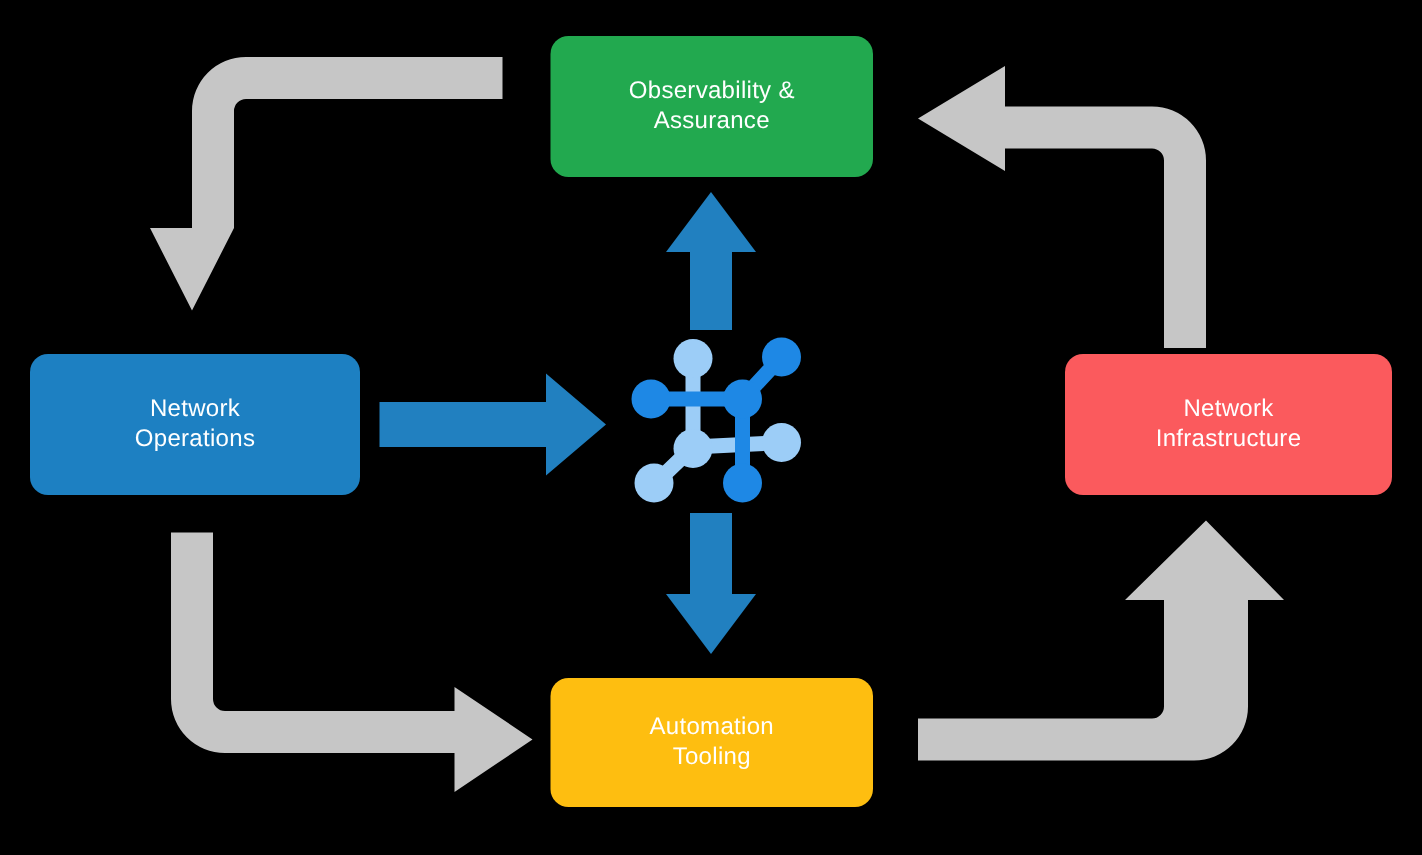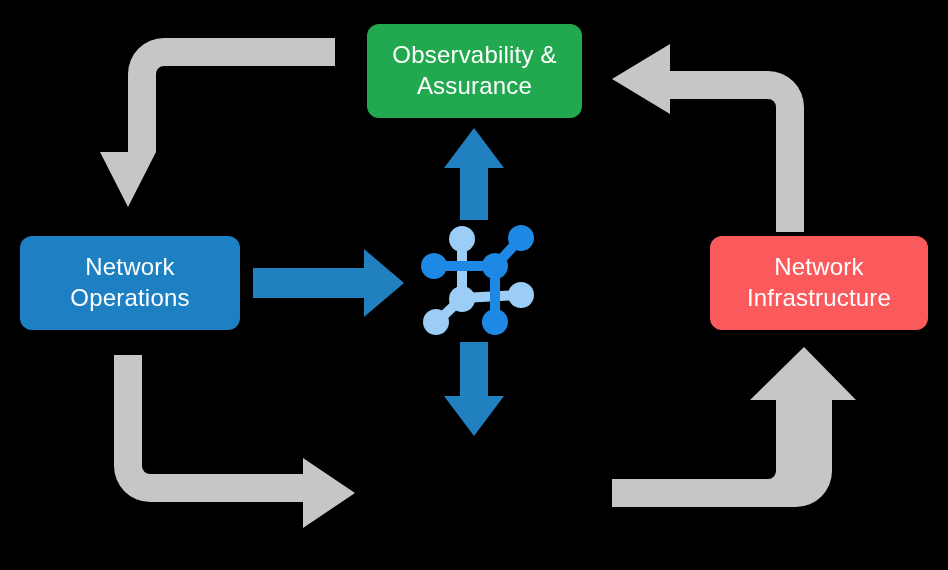--- a/index.html
+++ b/index.html
@@ -16,21 +16,21 @@
     font-family: "Liberation Sans", sans-serif;
   }
   .node-box {
     position: absolute;
     border-radius: 12px;
     display: flex;
     align-items: center;
     justify-content: center;
     text-align: center;
     color: #ffffff;
-    font-size: 24px;
+    font-size: 16px;
     line-height: 1.28;
     font-weight: 400;
     letter-spacing: 0.2px;
     box-sizing: border-box;
     padding: 6px 10px;
   }
   .node-label {
     display: block;
     white-space: pre-line;
   }
@@ -131,14 +131,18 @@
   <div class="node-box" id="box-network-operations">
     <span class="node-label">Network
 Operations</span>
   </div>
 
   <div class="node-box" id="box-network-infrastructure">
     <span class="node-label">Network
 Infrastructure</span>
   </div>
 
+  <div class="node-box" id="box-automation-tooling">
+    <span class="node-label">Automation
+Tooling</span>
+  </div>
 
 </div>
 
 </body></html>

